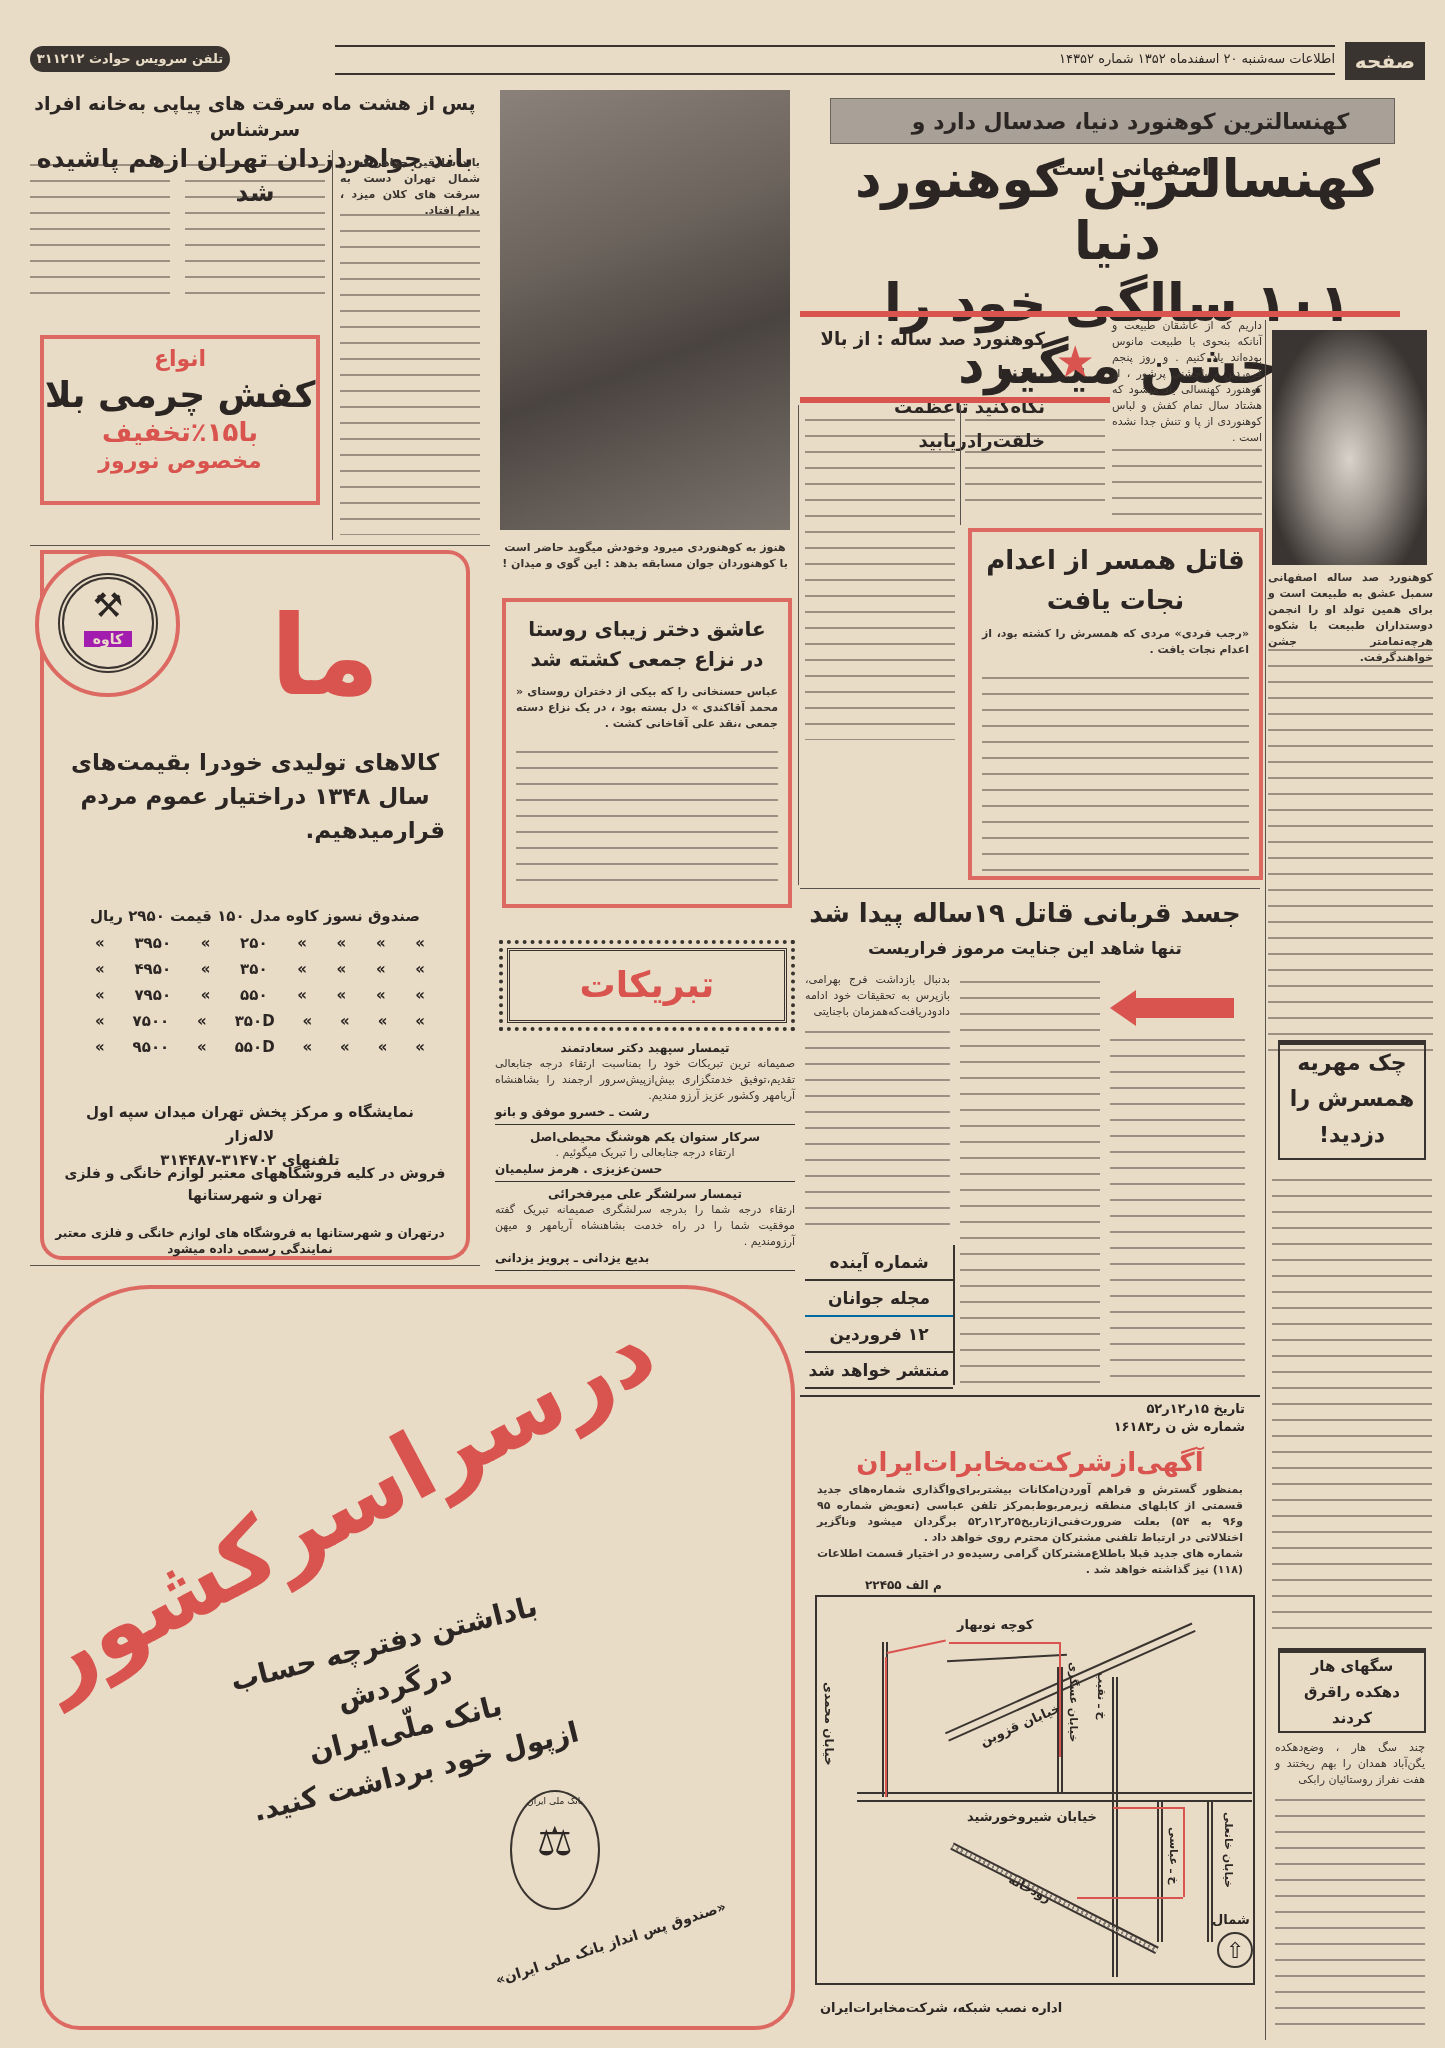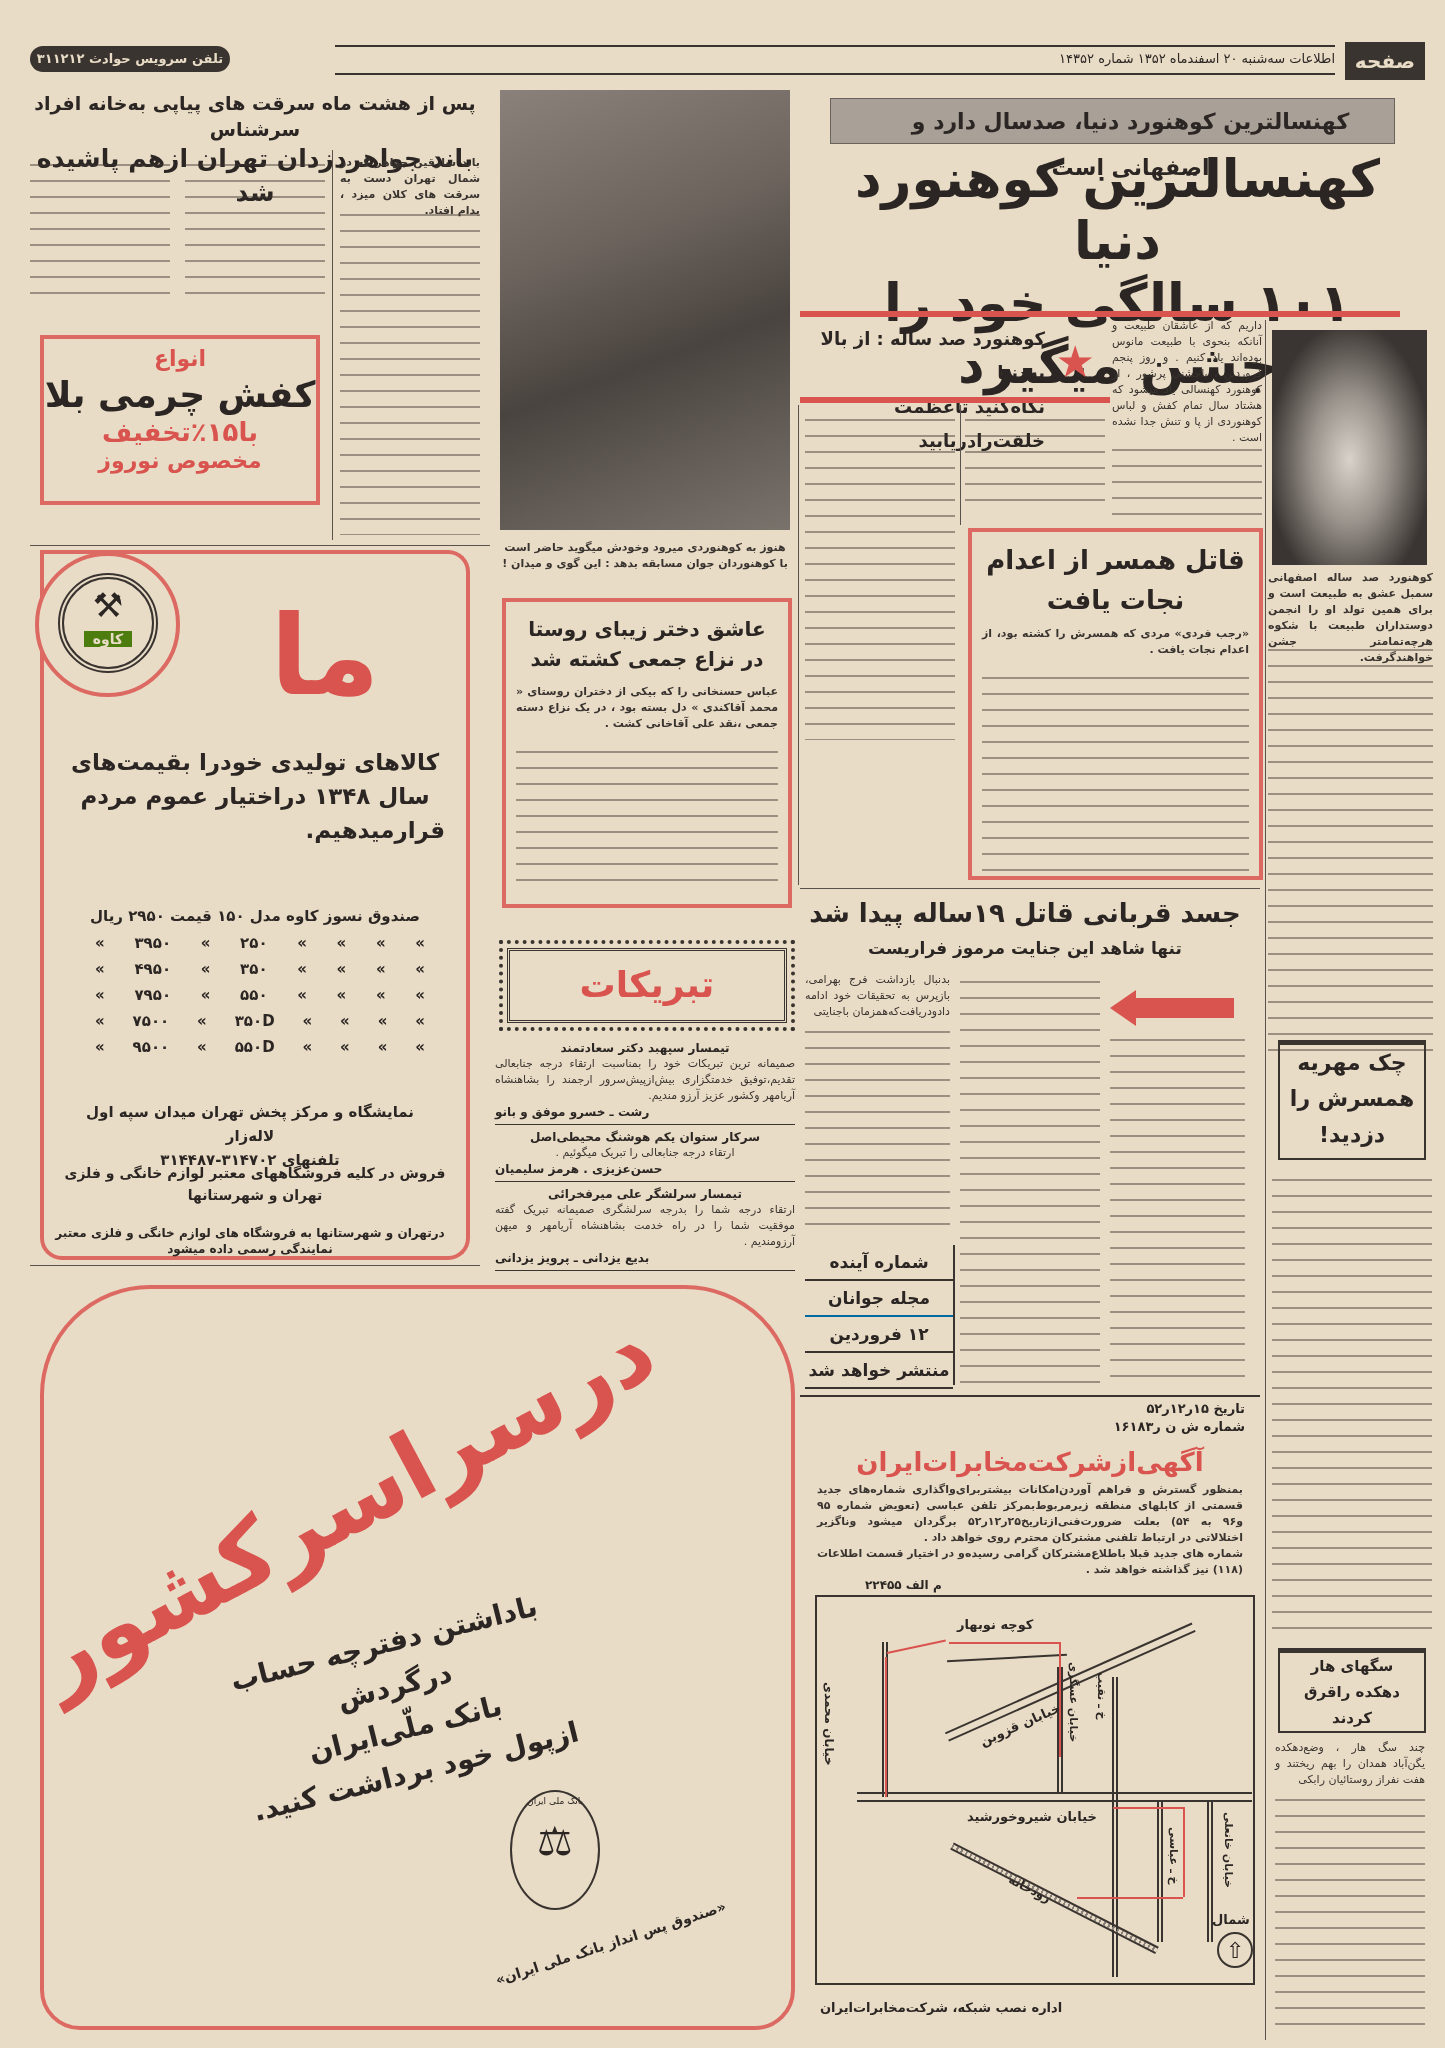--- a/index.html
+++ b/index.html
@@ -75,21 +75,21 @@
   <div style="font-weight:bold;font-size:36px;line-height:44px;">کفش چرمی بلا</div>
   <div class="red" style="font-weight:bold;font-size:26px;line-height:30px;">با۱۵٪تخفیف</div>
   <div class="red" style="font-weight:bold;font-size:22px;line-height:28px;">مخصوص نوروز</div>
 </div>
 
 <div class="abs" style="left:40px;top:550px;width:430px;height:360px;border-left:4px solid #dc6a63;border-right:4px solid #dc6a63;border-top:4px solid #dc6a63;border-radius:0 22px 0 0;"></div>
 <div class="abs" style="left:40px;top:905px;width:430px;height:355px;border-left:4px solid #dc6a63;border-right:4px solid #dc6a63;border-bottom:4px solid #dc6a63;border-radius:0 0 22px 22px;"></div>
 <div class="abs" style="left:35px;top:552px;width:145px;height:145px;border:4px solid #dc6a63;border-radius:50%;background:#e9dcc6;"></div>
 <div class="abs" style="left:58px;top:573px;width:100px;height:100px;border:6px double #3a3430;border-radius:50%;text-align:center;">
   <div style="font-size:34px;line-height:52px;">⚒</div>
-  <div style="font-weight:bold;font-size:14px;background:#4d7c0f;color:#e9dcc6;margin:0 20px;">کاوه</div>
+  <div style="font-weight:bold;font-size:14px;background:#a21caf;color:#e9dcc6;margin:0 20px;">کاوه</div>
 </div>
 <div class="abs red" style="left:215px;top:596px;width:220px;font-weight:bold;font-size:110px;line-height:120px;text-align:center;">ما</div>
 <div class="abs h" style="left:55px;top:745px;width:400px;font-size:23px;line-height:34px;">
   <div>کالاهای تولیدی خودرا بقیمت‌های</div>
   <div>سال ۱۳۴۸ دراختیار عموم مردم</div>
   <div style="text-align:right;padding-right:10px;">قرارمیدهیم.</div>
 </div>
 <div class="abs h" style="left:70px;top:905px;width:370px;font-size:15px;line-height:22px;">صندوق نسوز کاوه مدل ۱۵۰ قیمت ۲۹۵۰ ریال</div>
 <div class="abs" style="left:95px;top:930px;width:330px;font-weight:bold;font-size:15px;line-height:26px;direction:rtl;">
   <div style="display:flex;justify-content:space-between;">

